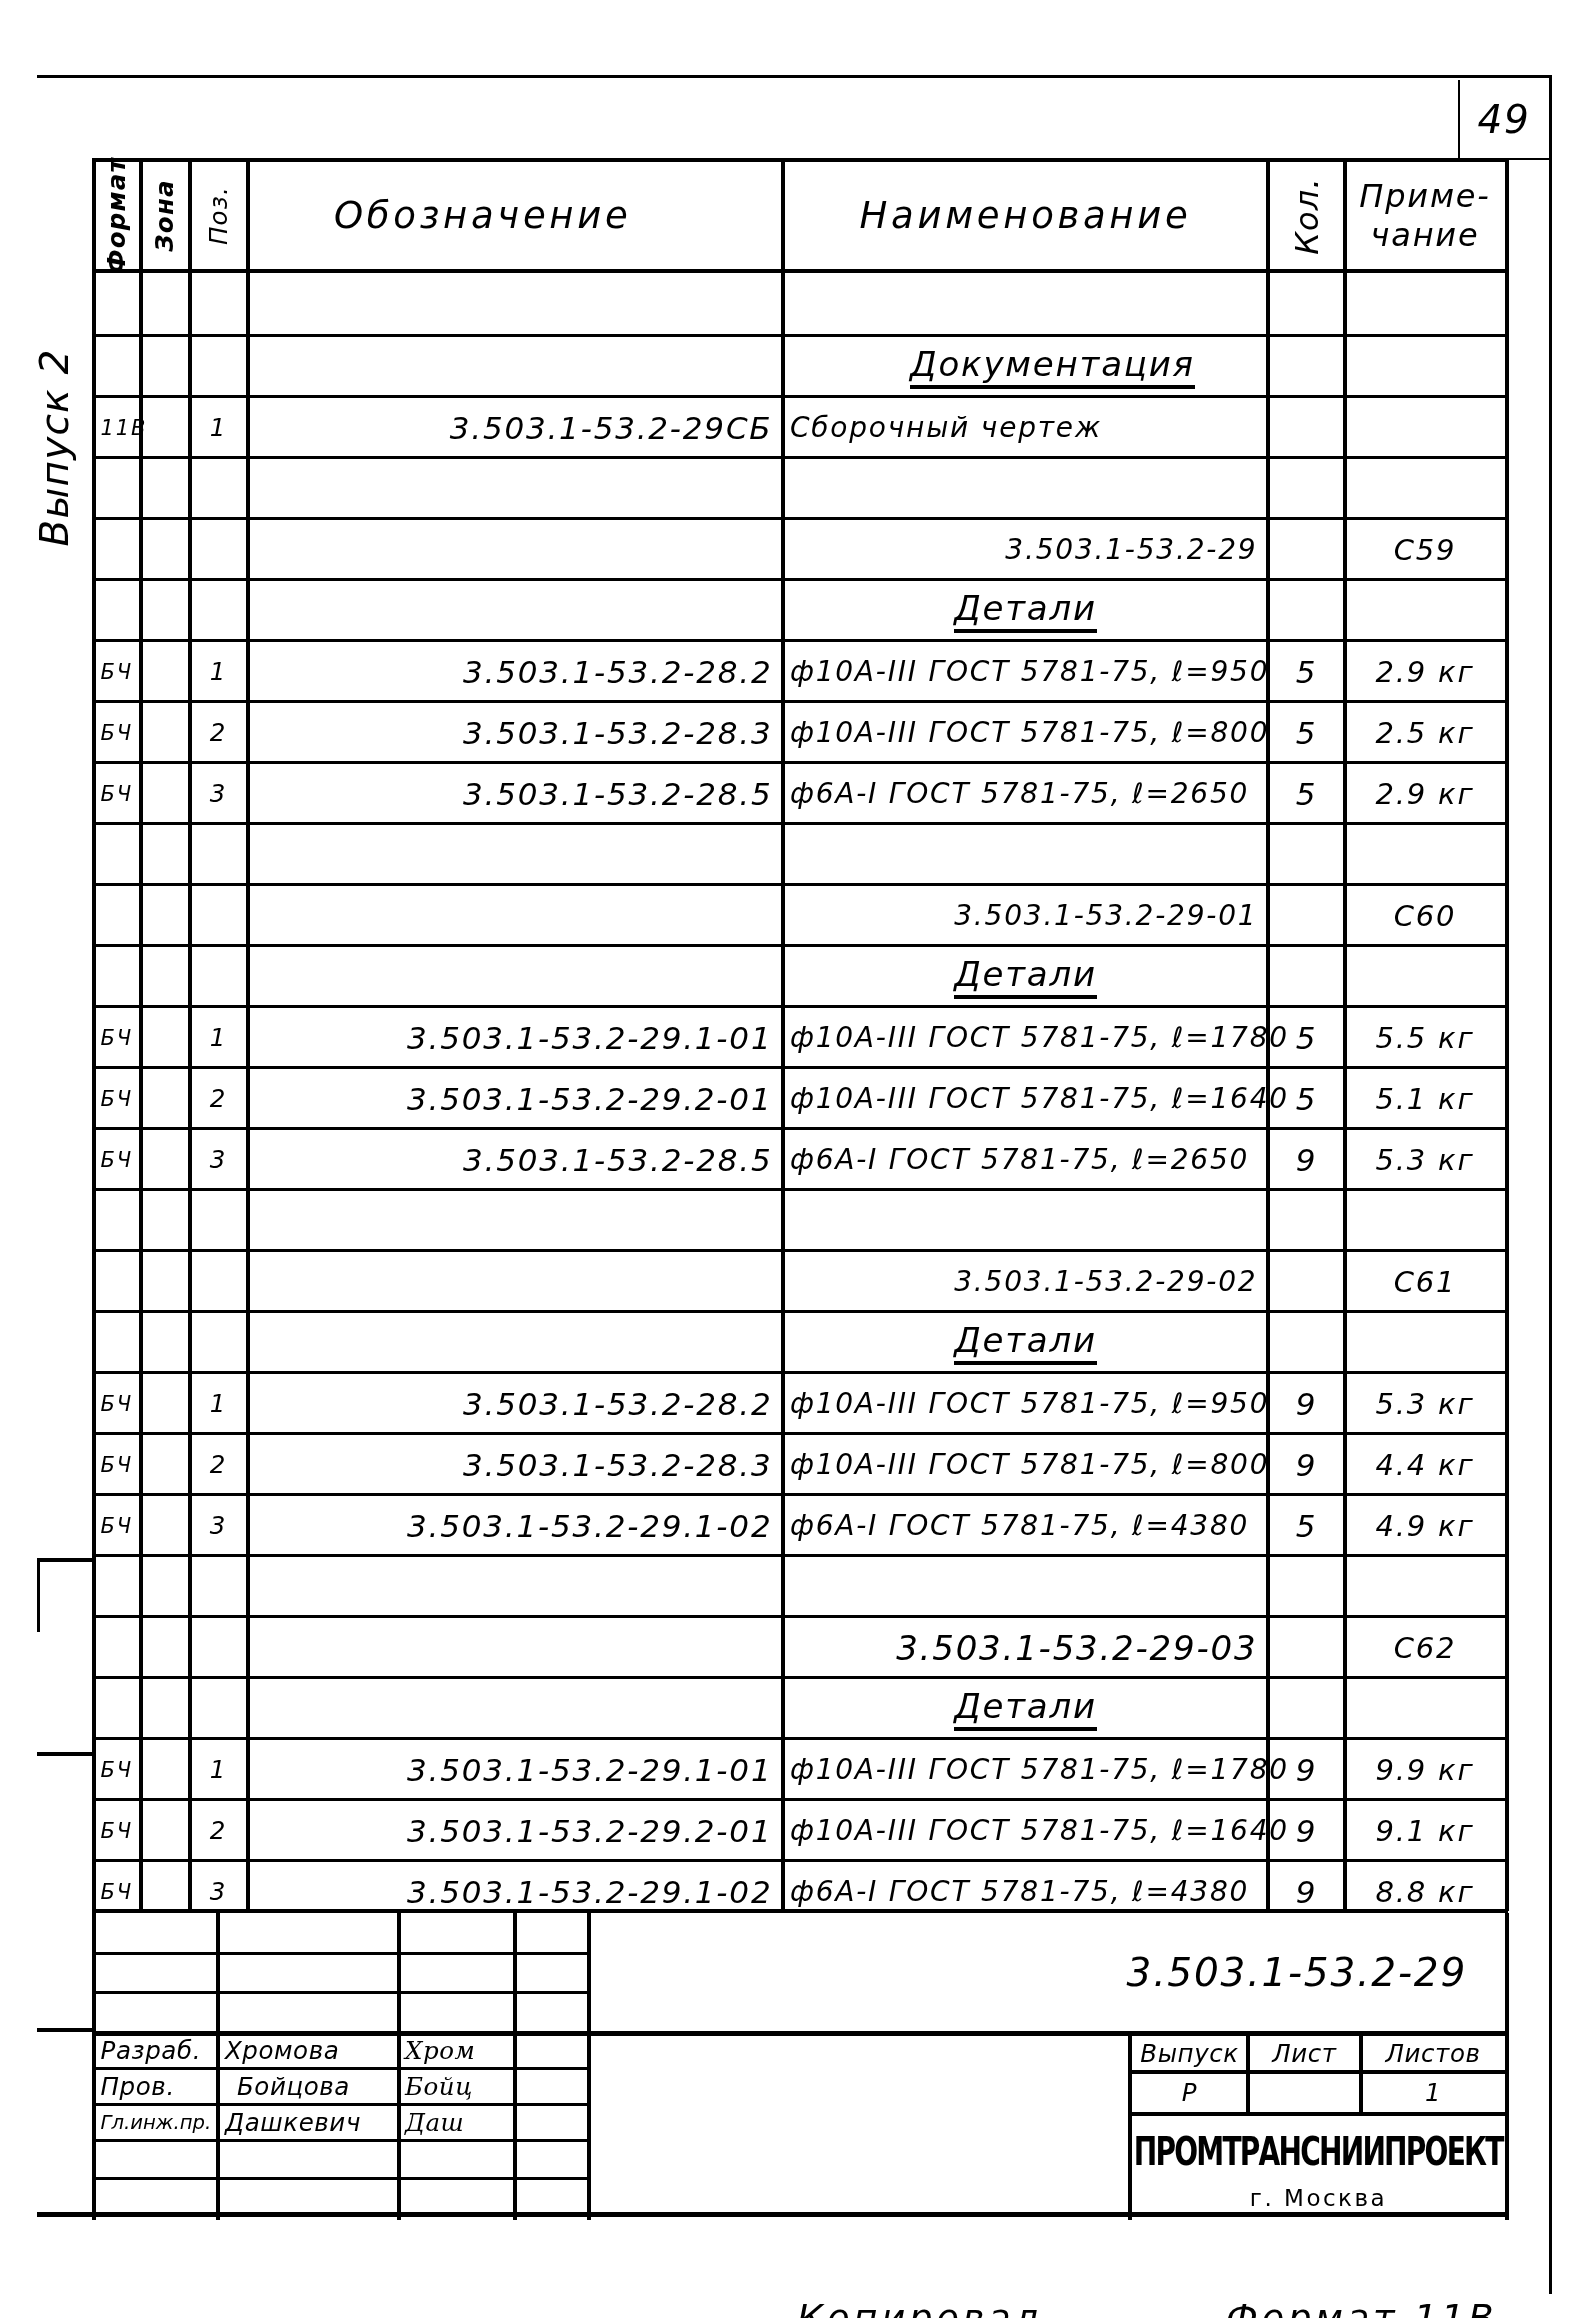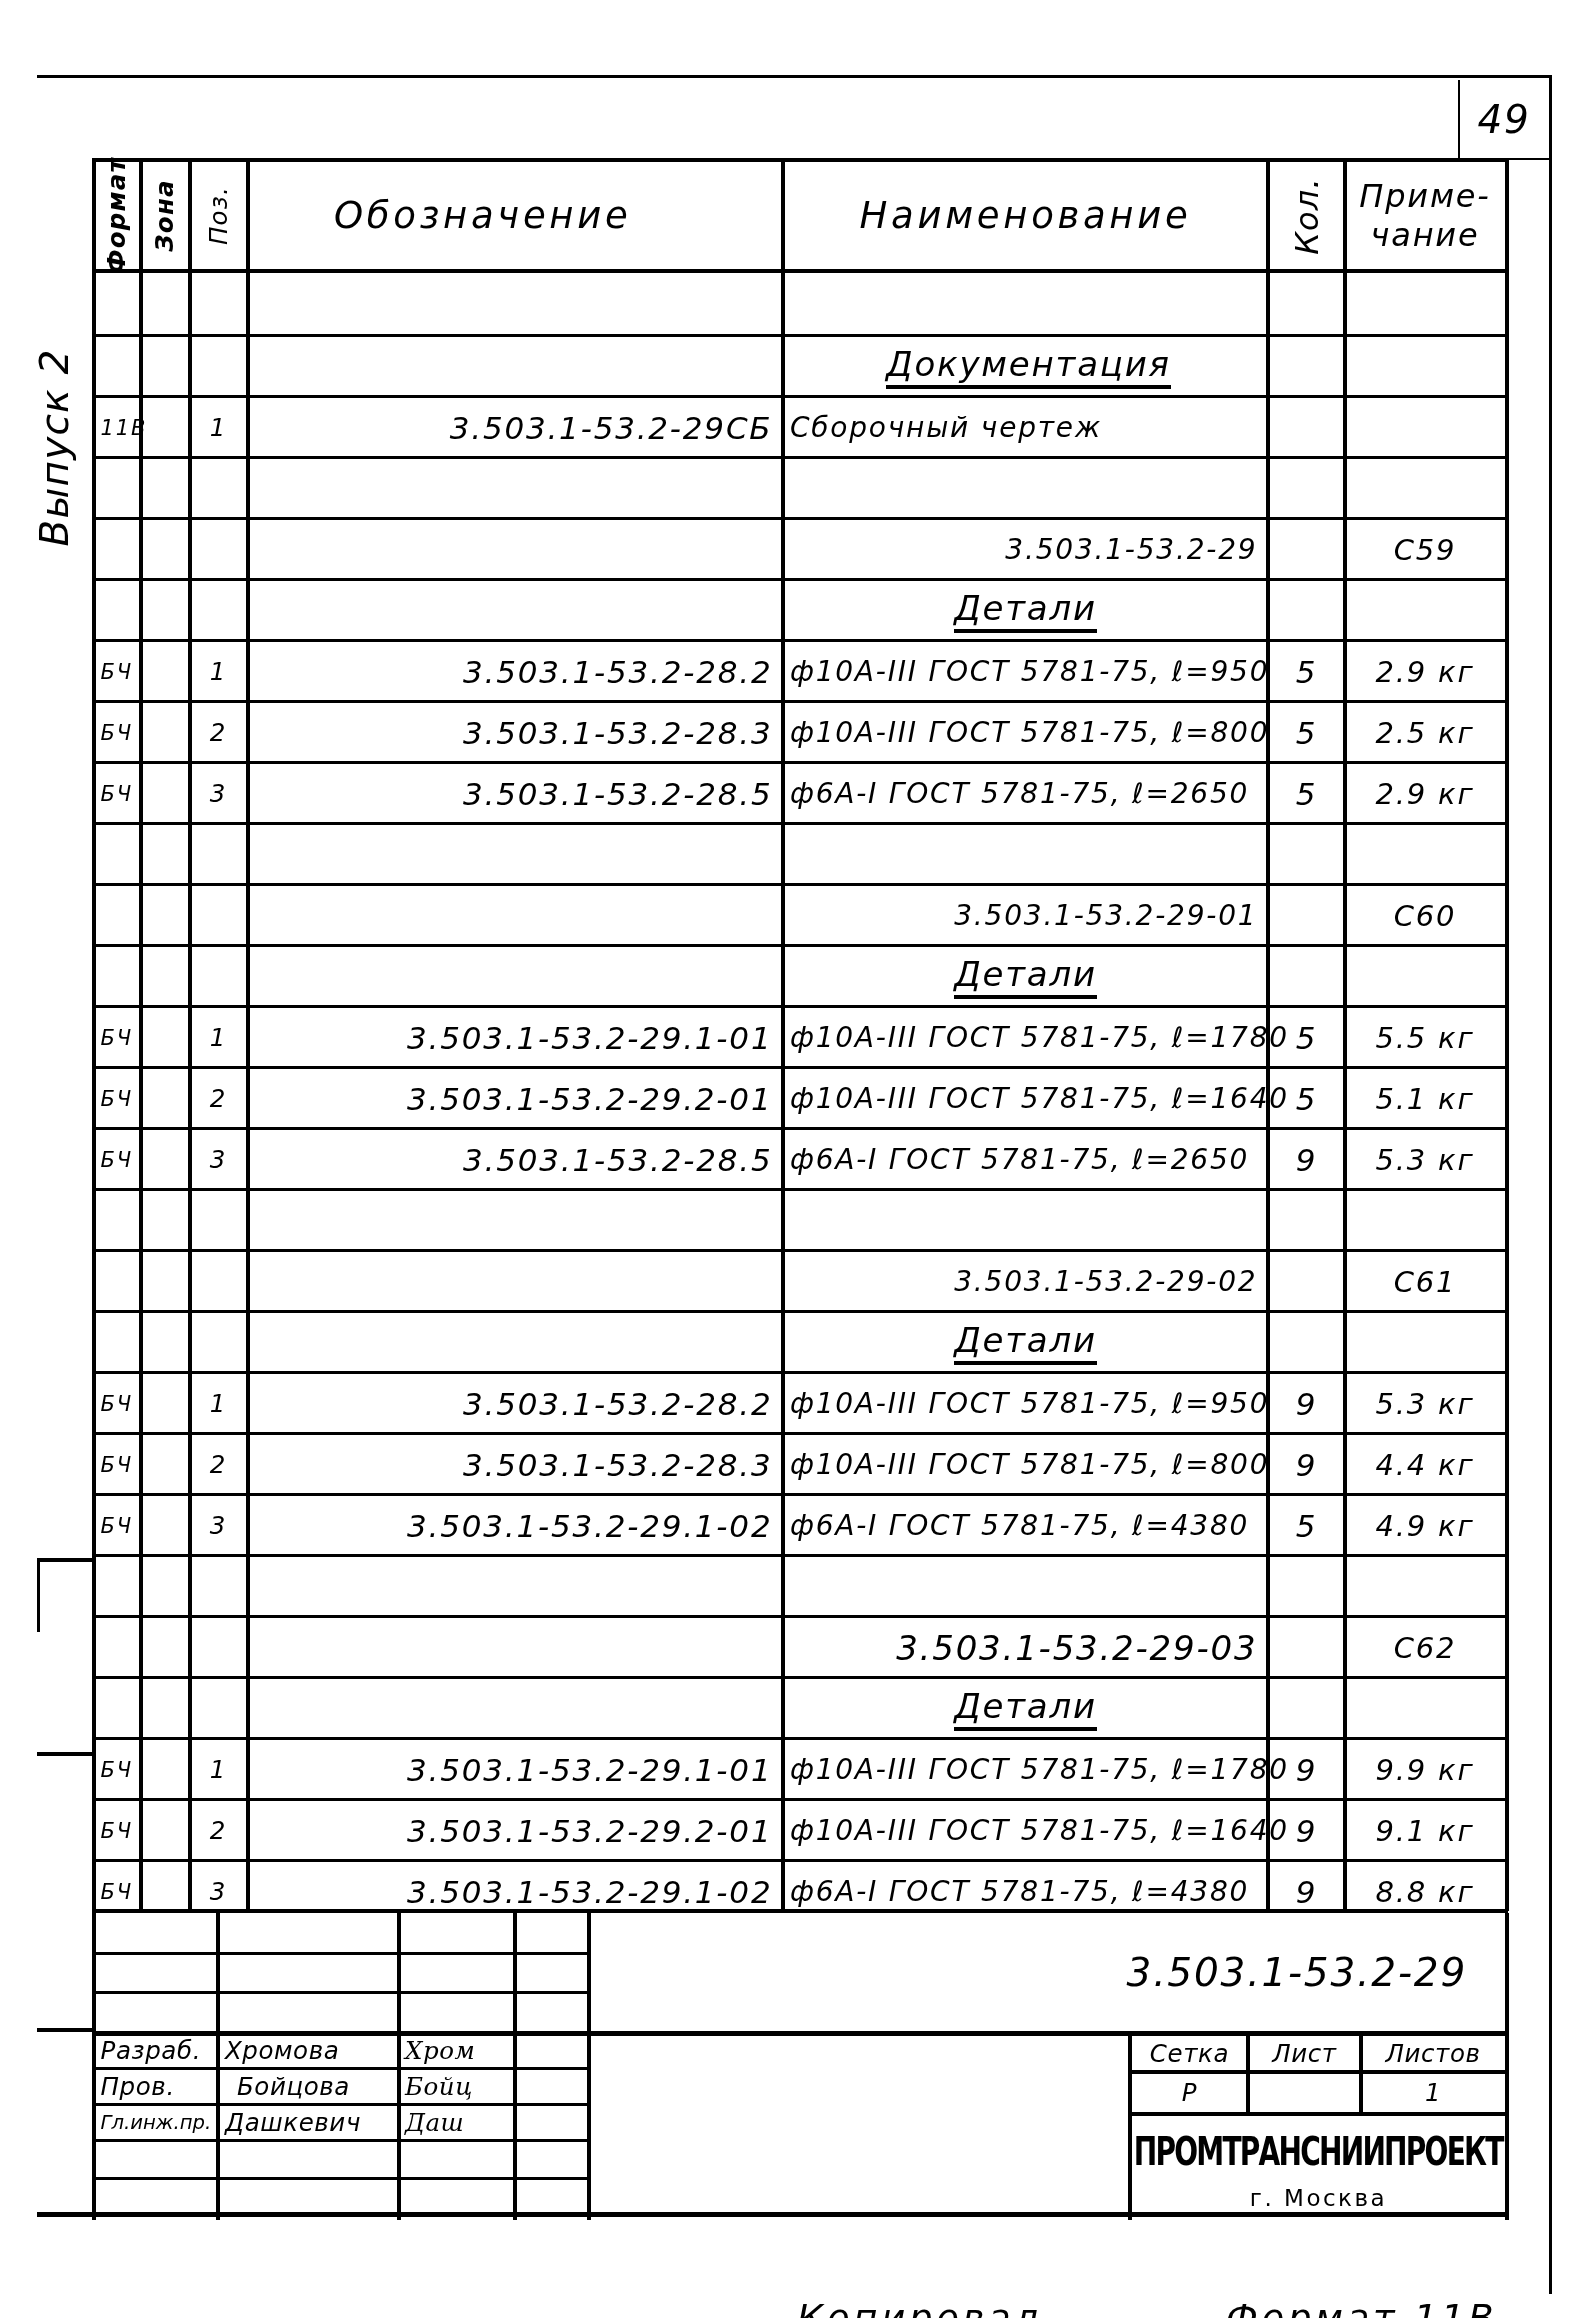--- a/index.html
+++ b/index.html
@@ -91,21 +91,21 @@
       </div>
       <div class="cell c" style="left: 50px; top: 179px; width: 45px; height: 59px; font-size: 24.5px;">
         <span></span>
       </div>
       <div class="cell c" style="left: 99px; top: 179px; width: 55px; height: 59px; font-size: 24.5px;">
         <span></span>
       </div>
       <div class="cell r" style="left: 158px; top: 179px; width: 531px; height: 59px; font-size: 31px;">
         <span></span>
       </div>
-      <div class="cell c u" style="left: 693px; top: 179px; width: 487px; height: 59px; font-size: 34px;">
+      <div class="cell c u" style="left: 693px; top: 179px; width: 487px; height: 59px; font-size: 34px; padding-left: 24px;">
         <span>Документация</span>
       </div>
       <div class="cell c" style="left: 1178px; top: 179px; width: 73px; height: 59px; font-size: 31px;">
         <span></span>
       </div>
       <div class="cell c" style="left: 1254px; top: 179px; width: 158px; height: 59px; font-size: 29px;">
         <span></span>
       </div>
       <div class="hline thin" style="left: 0px; top: 237px; width: 1416px;"></div>
       <div class="cell l" style="left: 3.7px; top: 240px; width: 43px; height: 59px; font-size: 21px;">
@@ -700,21 +700,21 @@
   <div class="cell l small" style="left:128px;top:193px;width:178px;height:33px;">Дашкевич</div>
   <div class="cell l small" style="left:308px;top:193px;width:112px;height:33px;font-family:'DejaVu Serif',serif;">Даш</div>
 
 
   <div class="vline" style="left:1036px;top:118px;height:189px;"></div>
   <div class="vline" style="left:1154px;top:118px;height:83px;"></div>
   <div class="vline" style="left:1267px;top:118px;height:83px;"></div>
   <div class="hline" style="left:1036px;top:157px;width:380px;height:4.3px;"></div>
   <div class="hline" style="left:1036px;top:199px;width:380px;height:3.7px;"></div>
 
-  <div class="cell c small" style="left:1040px;top:123px;width:115px;height:34px;">Сетка</div>
+  <div class="cell c small" style="left:1040px;top:123px;width:115px;height:34px;">Выпуск</div>
   <div class="cell c small" style="left:1158px;top:123px;width:109px;height:34px;">Лист</div>
   <div class="cell c small" style="left:1270px;top:123px;width:142px;height:34px;">Листов</div>
   <div class="cell c small" style="left:1040px;top:161px;width:115px;height:37px;">Р</div>
   <div class="cell c small" style="left:1158px;top:161px;width:109px;height:37px;"></div>
   <div class="cell c small" style="left:1270px;top:161px;width:142px;height:37px;">1</div>
 
   <div class="cell c" style="left:1040px;top:208px;width:373px;height:61px;font-style:normal;letter-spacing:0;">
     <span class="org">ПРОМТРАНСНИИПРОЕКТ</span>
   </div>
   <div class="cell c small" style="left:1040px;top:269px;width:373px;height:31px;font-style:normal;font-size:23px;letter-spacing:2.5px;">г. Москва</div>

